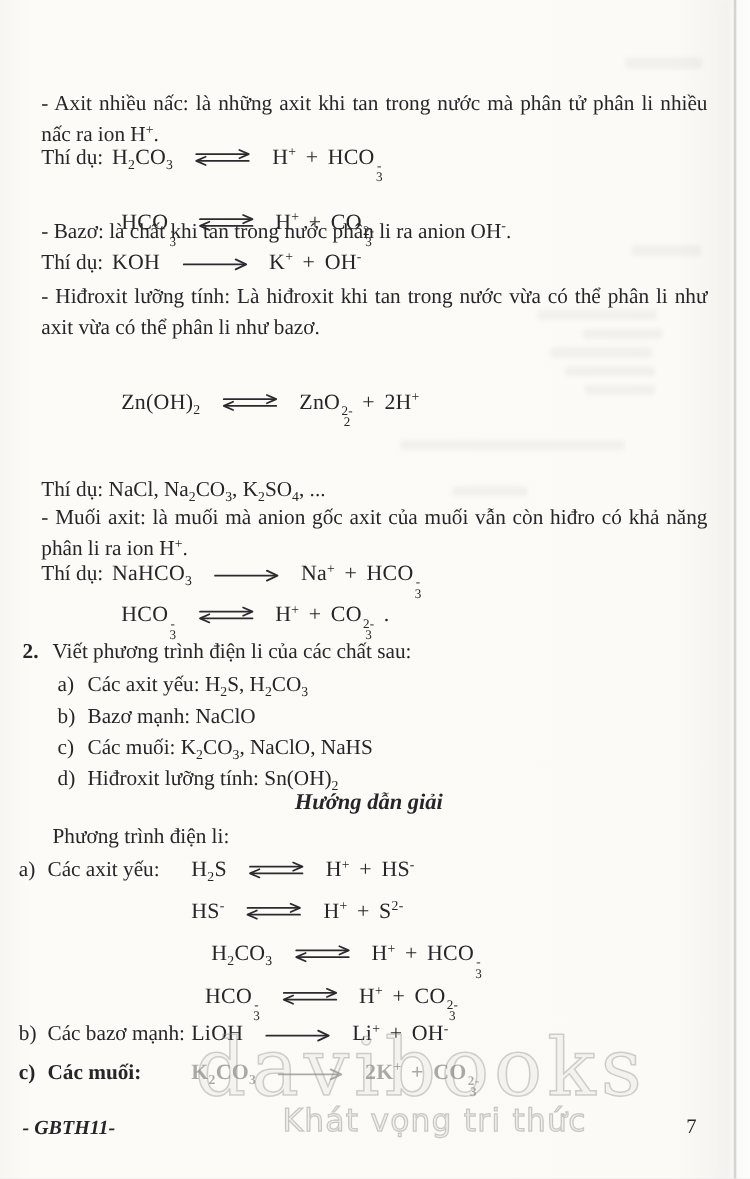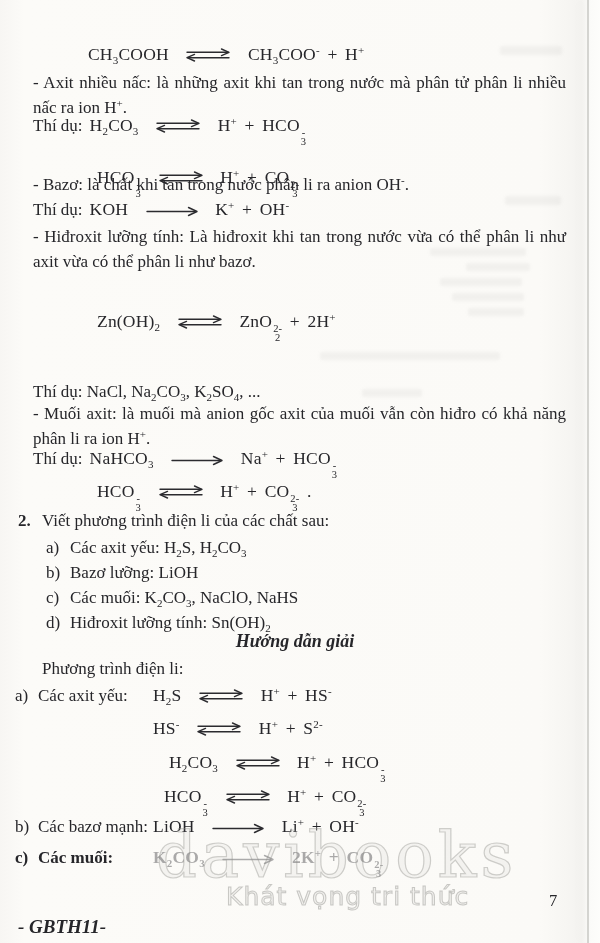--- a/index.html
+++ b/index.html
@@ -22,21 +22,21 @@
     font-size:10.5px;line-height:9px;vertical-align:-5px;margin-left:1px;}
   .stk span{display:block;height:9px;}
   .arr{display:inline-block;vertical-align:-2px;margin:0 8px;}
   .arr svg{display:block;}
   .num{display:inline-block;width:24px;font-weight:bold;}
   .mk{display:inline-block;width:24px;}
   .mk2{display:inline-block;width:23px;}
   .lbl2{display:inline-block;width:115px;}
   .hd{left:0;width:590px;text-align:center;font-weight:bold;font-style:italic;font-size:18px;}
   .faint{opacity:.38;filter:blur(.4px);}
-  .foot-code{position:absolute;left:18px;top:916px;font-size:19px;font-weight:bold;font-style:italic;}
+  .foot-code{position:absolute;left:18px;top:894px;font-size:16px;font-weight:bold;font-style:italic;}
   .foot-page{position:absolute;left:549px;top:891px;font-size:16.5px;}
   .wm-brand{
     position:absolute;left:156px;top:818px;width:300px;
     font-family:"DejaVu Serif",serif;font-size:64px;letter-spacing:4px;
     color:rgba(140,140,136,.07);
     -webkit-text-stroke:1.2px rgba(142,142,138,.40);
     pointer-events:none;
   }
   .wm-slogan{
     position:absolute;left:226px;top:882px;
@@ -55,30 +55,20 @@
   <div class="smudge" style="left:500px;top:46px;width:62px;height:9px;"></div>
   <div class="smudge" style="left:505px;top:196px;width:56px;height:9px;"></div>
   <div class="smudge" style="left:430px;top:248px;width:96px;height:8px;"></div>
   <div class="smudge" style="left:466px;top:263px;width:64px;height:8px;"></div>
   <div class="smudge" style="left:440px;top:278px;width:82px;height:8px;"></div>
   <div class="smudge" style="left:452px;top:293px;width:72px;height:8px;"></div>
   <div class="smudge" style="left:468px;top:308px;width:56px;height:8px;"></div>
   <div class="smudge" style="left:320px;top:352px;width:180px;height:8px;"></div>
   <div class="smudge" style="left:362px;top:389px;width:60px;height:8px;"></div>
 
-  <div class="ln" style="top:42px;left:88px;">
-    <span class="formula">CH<sub>3</sub>COOH <span class="arr"><svg width="48" height="14" viewBox="0 0 48 14">
-            <g stroke="#2b2b2f" stroke-width="1.4" fill="none" stroke-linecap="round" stroke-linejoin="round">
-              <path d="M3 4.3h41"></path>
-              <path d="M37.5 1 L45 4.3 L37.5 7.6"></path>
-              <path d="M45 9.7H4"></path>
-              <path d="M10.5 6.4 L3 9.7 L10.5 13"></path>
-            </g>
-          </svg></span> CH<sub>3</sub>COO<sup>-</sup> + H<sup>+</sup></span>
-  </div>
 
   <div class="ln para" style="top:70px;left:33px;"><span>- Axit nhiều nấc: là những axit khi tan trong nước mà phân tử phân li nhiều nấc ra ion H<sup>+</sup>.</span></div>
 
   <div class="ln" style="top:113px;left:33px;">
     <span class="eq-label">Thí dụ:</span><span class="formula">H<sub>2</sub>CO<sub>3</sub> <span class="arr"><svg width="48" height="14" viewBox="0 0 48 14">
             <g stroke="#2b2b2f" stroke-width="1.4" fill="none" stroke-linecap="round" stroke-linejoin="round">
               <path d="M3 4.3h41"></path>
               <path d="M37.5 1 L45 4.3 L37.5 7.6"></path>
               <path d="M45 9.7H4"></path>
               <path d="M10.5 6.4 L3 9.7 L10.5 13"></path>
@@ -171,21 +161,21 @@
   </div>
 
   <div class="ln" style="top:508px;left:18px;">
     <span class="num">2.</span><span>Viết phương trình điện li của các chất sau:</span>
   </div>
 
   <div class="ln" style="top:535px;left:46px;">
     <span class="mk">a)</span><span>Các axit yếu: H<sub>2</sub>S, H<sub>2</sub>CO<sub>3</sub></span>
   </div>
   <div class="ln" style="top:560px;left:46px;">
-    <span class="mk">b)</span><span>Bazơ lưỡng: LiOH</span>
+    <span class="mk">b)</span><span>Bazơ mạnh: NaClO</span>
   </div>
   <div class="ln" style="top:585px;left:46px;">
     <span class="mk">c)</span><span>Các muối: K<sub>2</sub>CO<sub>3</sub>, NaClO, NaHS</span>
   </div>
   <div class="ln" style="top:610px;left:46px;">
     <span class="mk">d)</span><span>Hiđroxit lưỡng tính: Sn(OH)<sub>2</sub></span>
   </div>
 
   <div class="ln hd" style="top:629px;"><span>Hướng dẫn giải</span></div>
 

